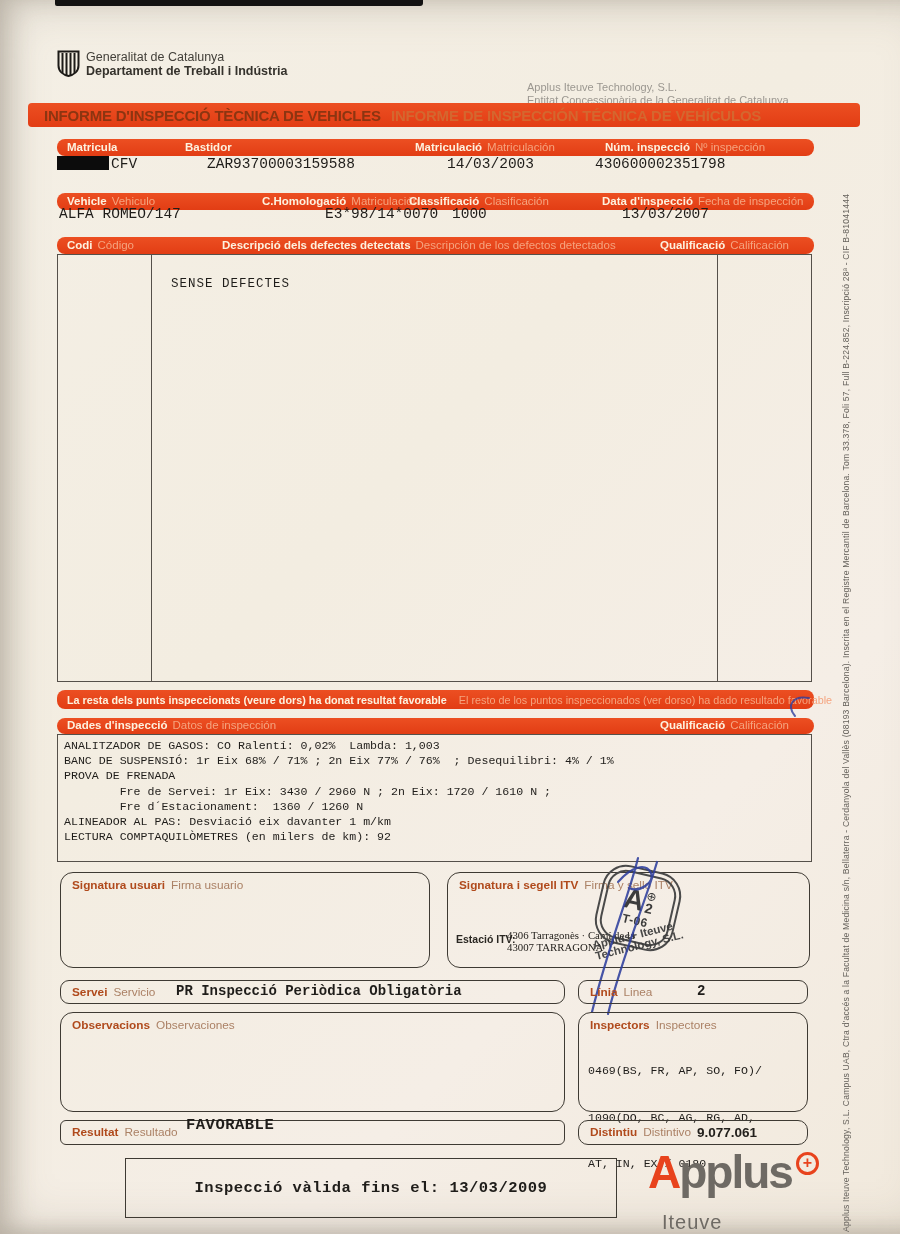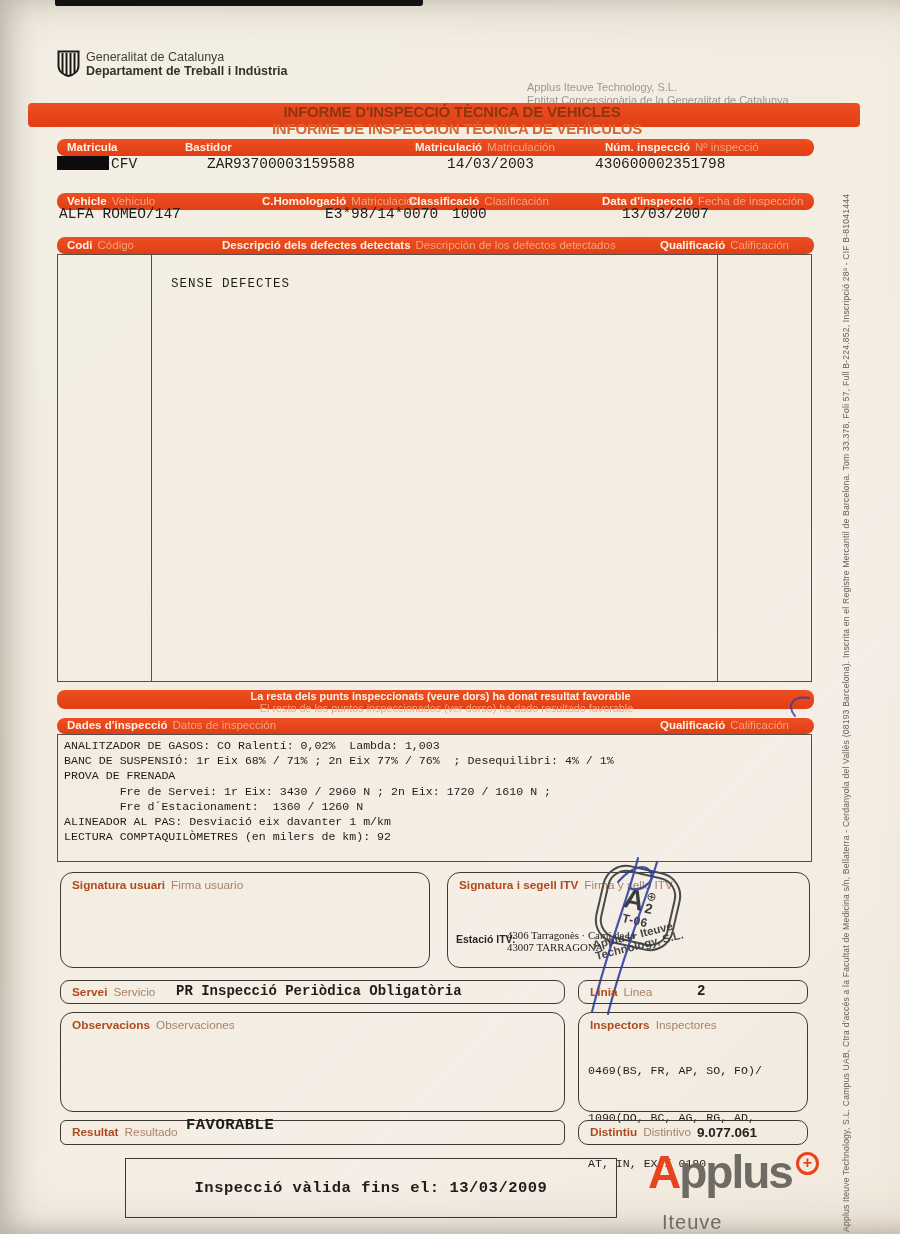--- a/index.html
+++ b/index.html
@@ -11,21 +11,21 @@
     padding-left:36px;
   }
   .abs{position:absolute;}
   
   .org{left:57px;top:50px;display:flex;align-items:flex-start;}
   .org-text{margin-left:6px;font-size:12.5px;line-height:14px;color:#43403a;}
   .org-text .l2{font-weight:bold;color:#35322c;}
   .company{left:527px;top:57px;font-size:11px;line-height:13px;color:#9b9790;margin-top:24px;}
   .scan-strip{left:55px;top:0;width:368px;height:6px;background:#121212;border-radius:0 0 3px 2px;}
   
-  .bar{background:linear-gradient(#ec4f22,#e23d14);border-radius:8px;flex-direction:column;}
+  .bar{background:linear-gradient(#ec4f22,#e23d14);border-radius:8px;}
   .titlebar{left:28px;top:103px;width:832px;height:24px;border-radius:4px;display:flex;align-items:center;padding:0 0 0 16px;box-sizing:border-box;}
   .title-ca{font-size:15px;font-weight:bold;color:#8c3511;letter-spacing:-.2px;white-space:nowrap;}
   .title-es{font-size:15px;font-weight:bold;color:#d4672f;margin-left:10px;letter-spacing:-.2px;white-space:nowrap;}
   .hbar{left:57px;width:757px;height:17px;}
   .hlbl{position:absolute;top:2px;font-size:11.5px;white-space:nowrap;}
   .ca{font-weight:bold;color:#fdf2df;}
   .es{color:#f5a47f;margin-left:5px;}
   .mono{font-family:"Liberation Mono","DejaVu Sans Mono",monospace;color:#1f1d1a;}
   .vals{left:57px;width:757px;height:18px;font-size:14.5px;}
   .vals span{position:absolute;top:0;white-space:nowrap;}
@@ -117,21 +117,21 @@
 
   <div class="abs bar titlebar">
     <span class="title-ca">INFORME D'INSPECCIÓ TÈCNICA DE VEHICLES</span>
     <span class="title-es">INFORME DE INSPECCIÓN TÉCNICA DE VEHÍCULOS</span>
   </div>
 
   <div class="abs bar hbar" style="top:139px;">
     <span class="hlbl" style="left:10px;"><span class="ca">Matricula</span></span>
     <span class="hlbl" style="left:128px;"><span class="ca">Bastidor</span></span>
     <span class="hlbl" style="left:358px;"><span class="ca">Matriculació</span><span class="es">Matriculación</span></span>
-    <span class="hlbl" style="left:548px;"><span class="ca">Núm. inspecció</span><span class="es">Nº inspecció</span></span>
+    <span class="hlbl" style="left:548px;"><span class="ca">Núm. inspecció</span><span class="es">Nº inspección</span></span>
   </div>
   <div class="abs vals mono" style="top:156px;">
     <span class="redact"></span>
     <span style="left:54px;">CFV</span>
     <span style="left:150px;">ZAR93700003159588</span>
     <span style="left:390px;">14/03/2003</span>
     <span style="left:538px;">430600002351798</span>
   </div>
 
   <div class="abs bar hbar" style="top:193px;">

